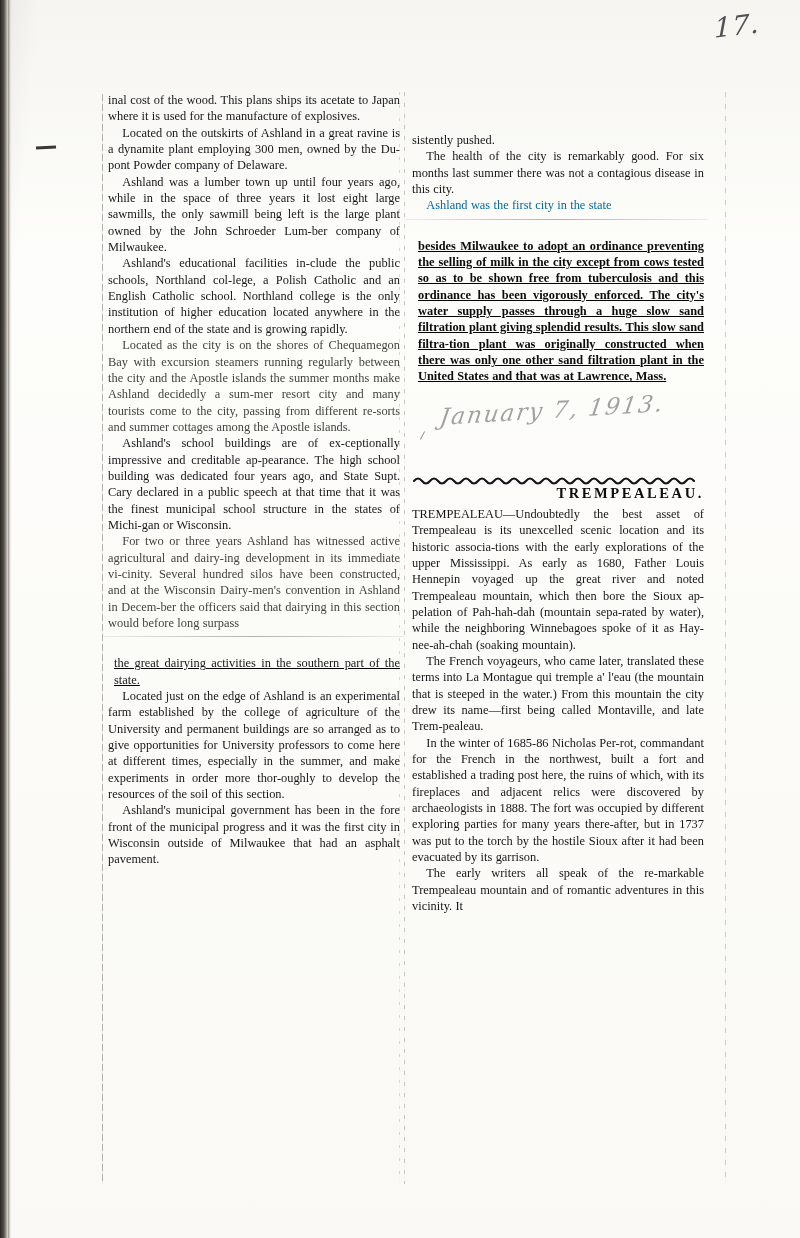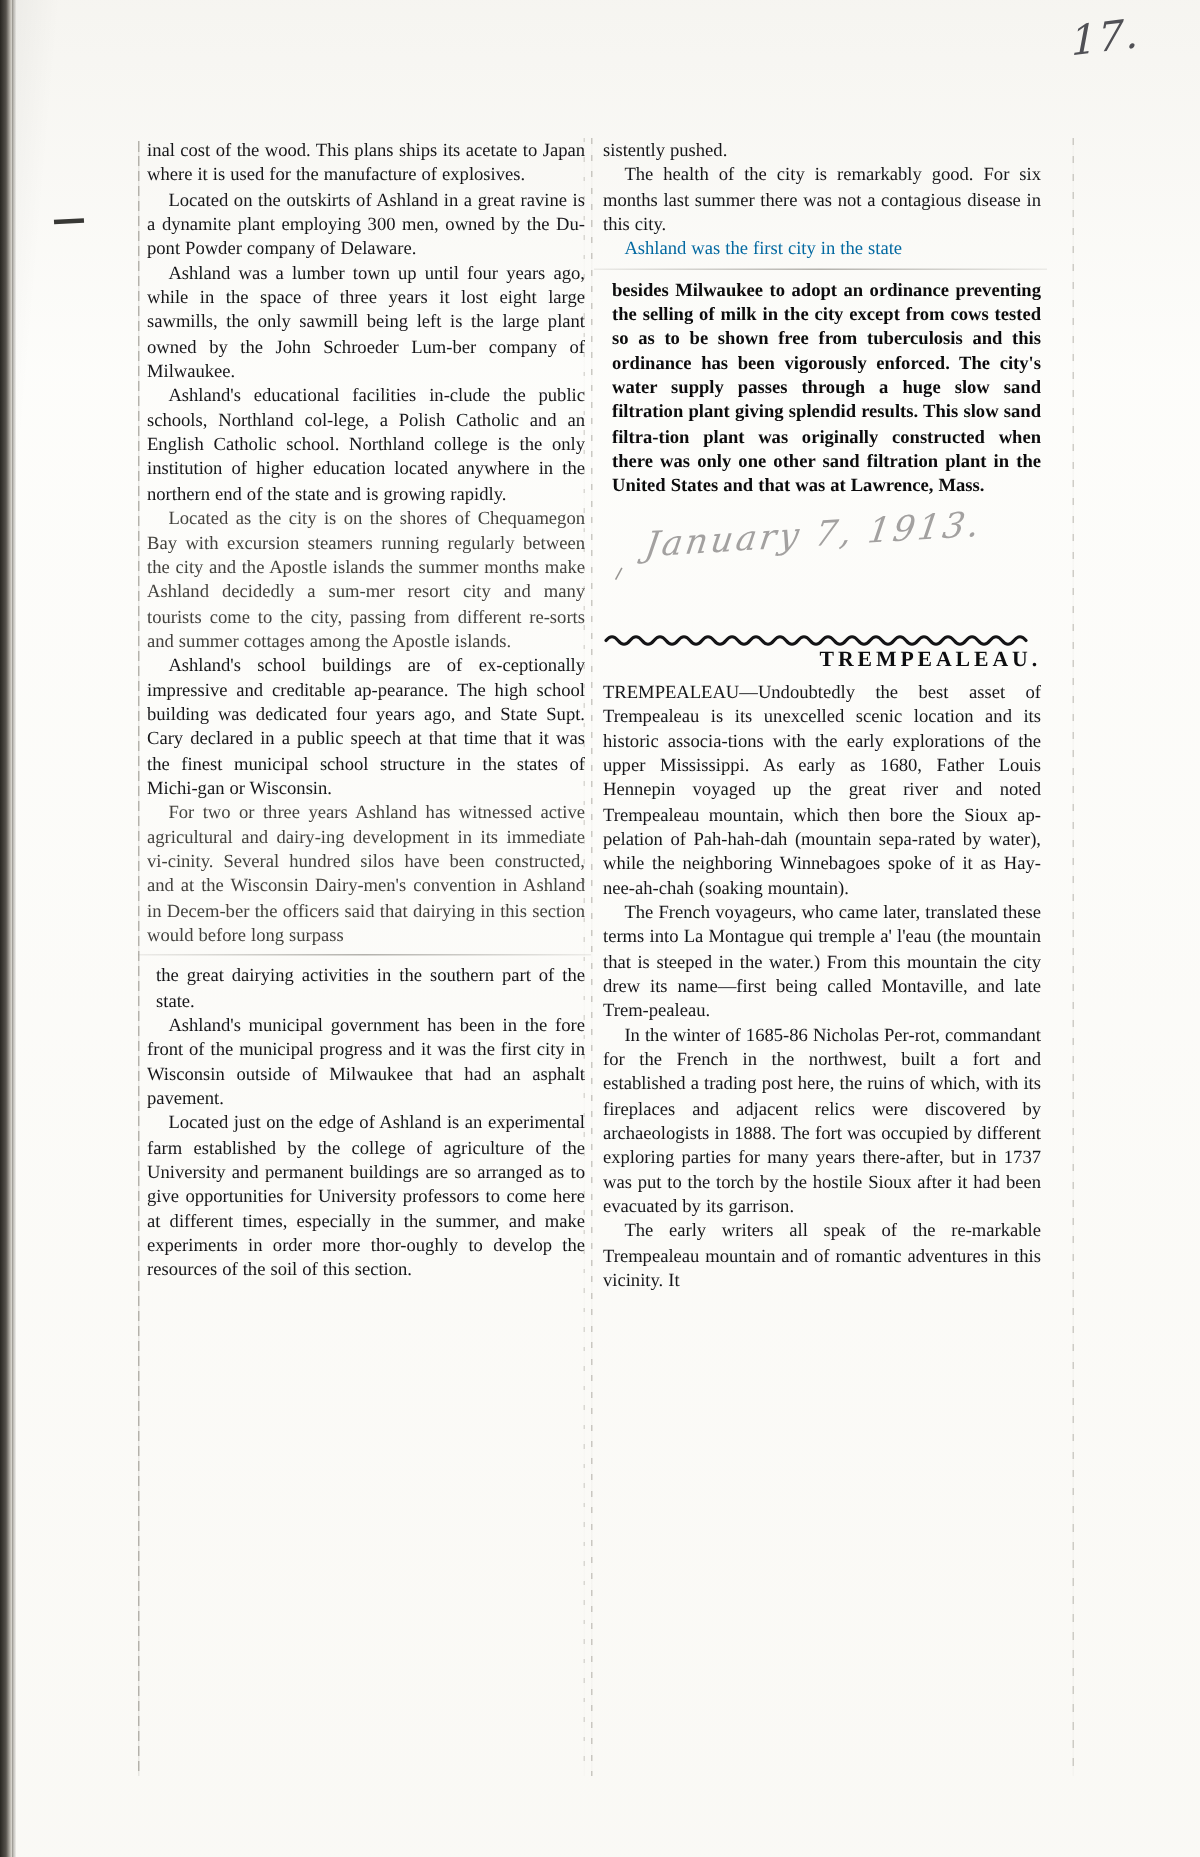--- a/index.html
+++ b/index.html
@@ -55,21 +55,21 @@
     font-size: 27px;
     color: #2c2c33;
     transform: rotate(-7deg) skewX(-7deg);
     letter-spacing: 1px;
     opacity: .82;
   }
 
   
   .clipping {
     position: absolute;
-    left: 92px;
+    left: 102px;
     top: 92px;
     width: 624px;
     height: 1092px;
   }
 
   
   .edge {
     position: absolute;
     background: #b9b6ae;
   }
@@ -96,21 +96,21 @@
     opacity: .88;
   }
 
   
   .col {
     position: absolute;
     top: 0;
     width: 292px;
   }
   .col-left  { left: 6px; }
-  .col-right { left: 310px; }
+  .col-right { left: 310px; margin-top: 40px; }
 
   
   p.np {
     margin: 0;
     font-family: "Liberation Serif", "DejaVu Serif", serif;
     font-size: 12.4px;
     line-height: 16.35px;
     text-align: justify;
     text-indent: 1.15em;
     color: #17171a;
@@ -121,22 +121,23 @@
 
   
   p.np.faint  { color: #44433f; }
   p.np.fainter{ color: #0369a1; }
   p.np.heavy  { color: #0c0c0d; font-weight: 600; }
 
   
   .seam-block {
     position: relative;
     margin-top: 5px;
-    padding-top: 6px;
+    padding-top: 19px;
     padding-left: 6px;
+    text-decoration: underline;
   }
   .seam-line {
     position: absolute;
     left: -6px; right: -4px; top: 0;
     height: 1px;
     background: linear-gradient(90deg, rgba(150,147,140,.15), rgba(120,117,110,.55), rgba(150,147,140,.15));
   }
 
   
   .wavy {
@@ -215,22 +216,22 @@
       <p class="np">Ashland's educational facilities in-clude the public schools, Northland col-lege, a Polish Catholic and an English Catholic school. Northland college is the only institution of higher education located anywhere in the northern end of the state and is growing rapidly.</p>
       <p class="np faint">Located as the city is on the shores of Chequamegon Bay with excursion steamers running regularly between the city and the Apostle islands the summer months make Ashland decidedly a sum-mer resort city and many tourists come to the city, passing from different re-sorts and summer cottages among the Apostle islands.</p>
       <p class="np">Ashland's school buildings are of ex-ceptionally impressive and creditable ap-pearance. The high school building was dedicated four years ago, and State Supt. Cary declared in a public speech at that time that it was the finest municipal school structure in the states of Michi-gan or Wisconsin.</p>
       <p class="np faint">For two or three years Ashland has witnessed active agricultural and dairy-ing development in its immediate vi-cinity. Several hundred silos have been constructed, and at the Wisconsin Dairy-men's convention in Ashland in Decem-ber the officers said that dairying in this section would before long surpass</p>
 
       <div class="seam-block">
         <div class="seam-line"></div>
         <p class="np cont">the great dairying activities in the southern part of the state.</p>
       </div>
 
+      <p class="np">Located just on the edge of Ashland is an experimental farm established by the college of agriculture of the University and permanent buildings are so arranged as to give opportunities for University professors to come here at different times, especially in the summer, and make experiments in order more thor-oughly to develop the resources of the soil of this section.</p>
       <p class="np">Ashland's municipal government has been in the fore front of the municipal progress and it was the first city in Wisconsin outside of Milwaukee that had an asphalt pavement.</p>
-      <p class="np">Located just on the edge of Ashland is an experimental farm established by the college of agriculture of the University and permanent buildings are so arranged as to give opportunities for University professors to come here at different times, especially in the summer, and make experiments in order more thor-oughly to develop the resources of the soil of this section.</p>
 
       <div class="blank-fill"></div>
     </div>
 
     <div class="col col-right">
 
       <p class="np cont">sistently pushed.</p>
       <p class="np">The health of the city is remarkably good. For six months last summer there was not a contagious disease in this city.</p>
       <p class="np fainter">Ashland was the first city in the state</p>
 

